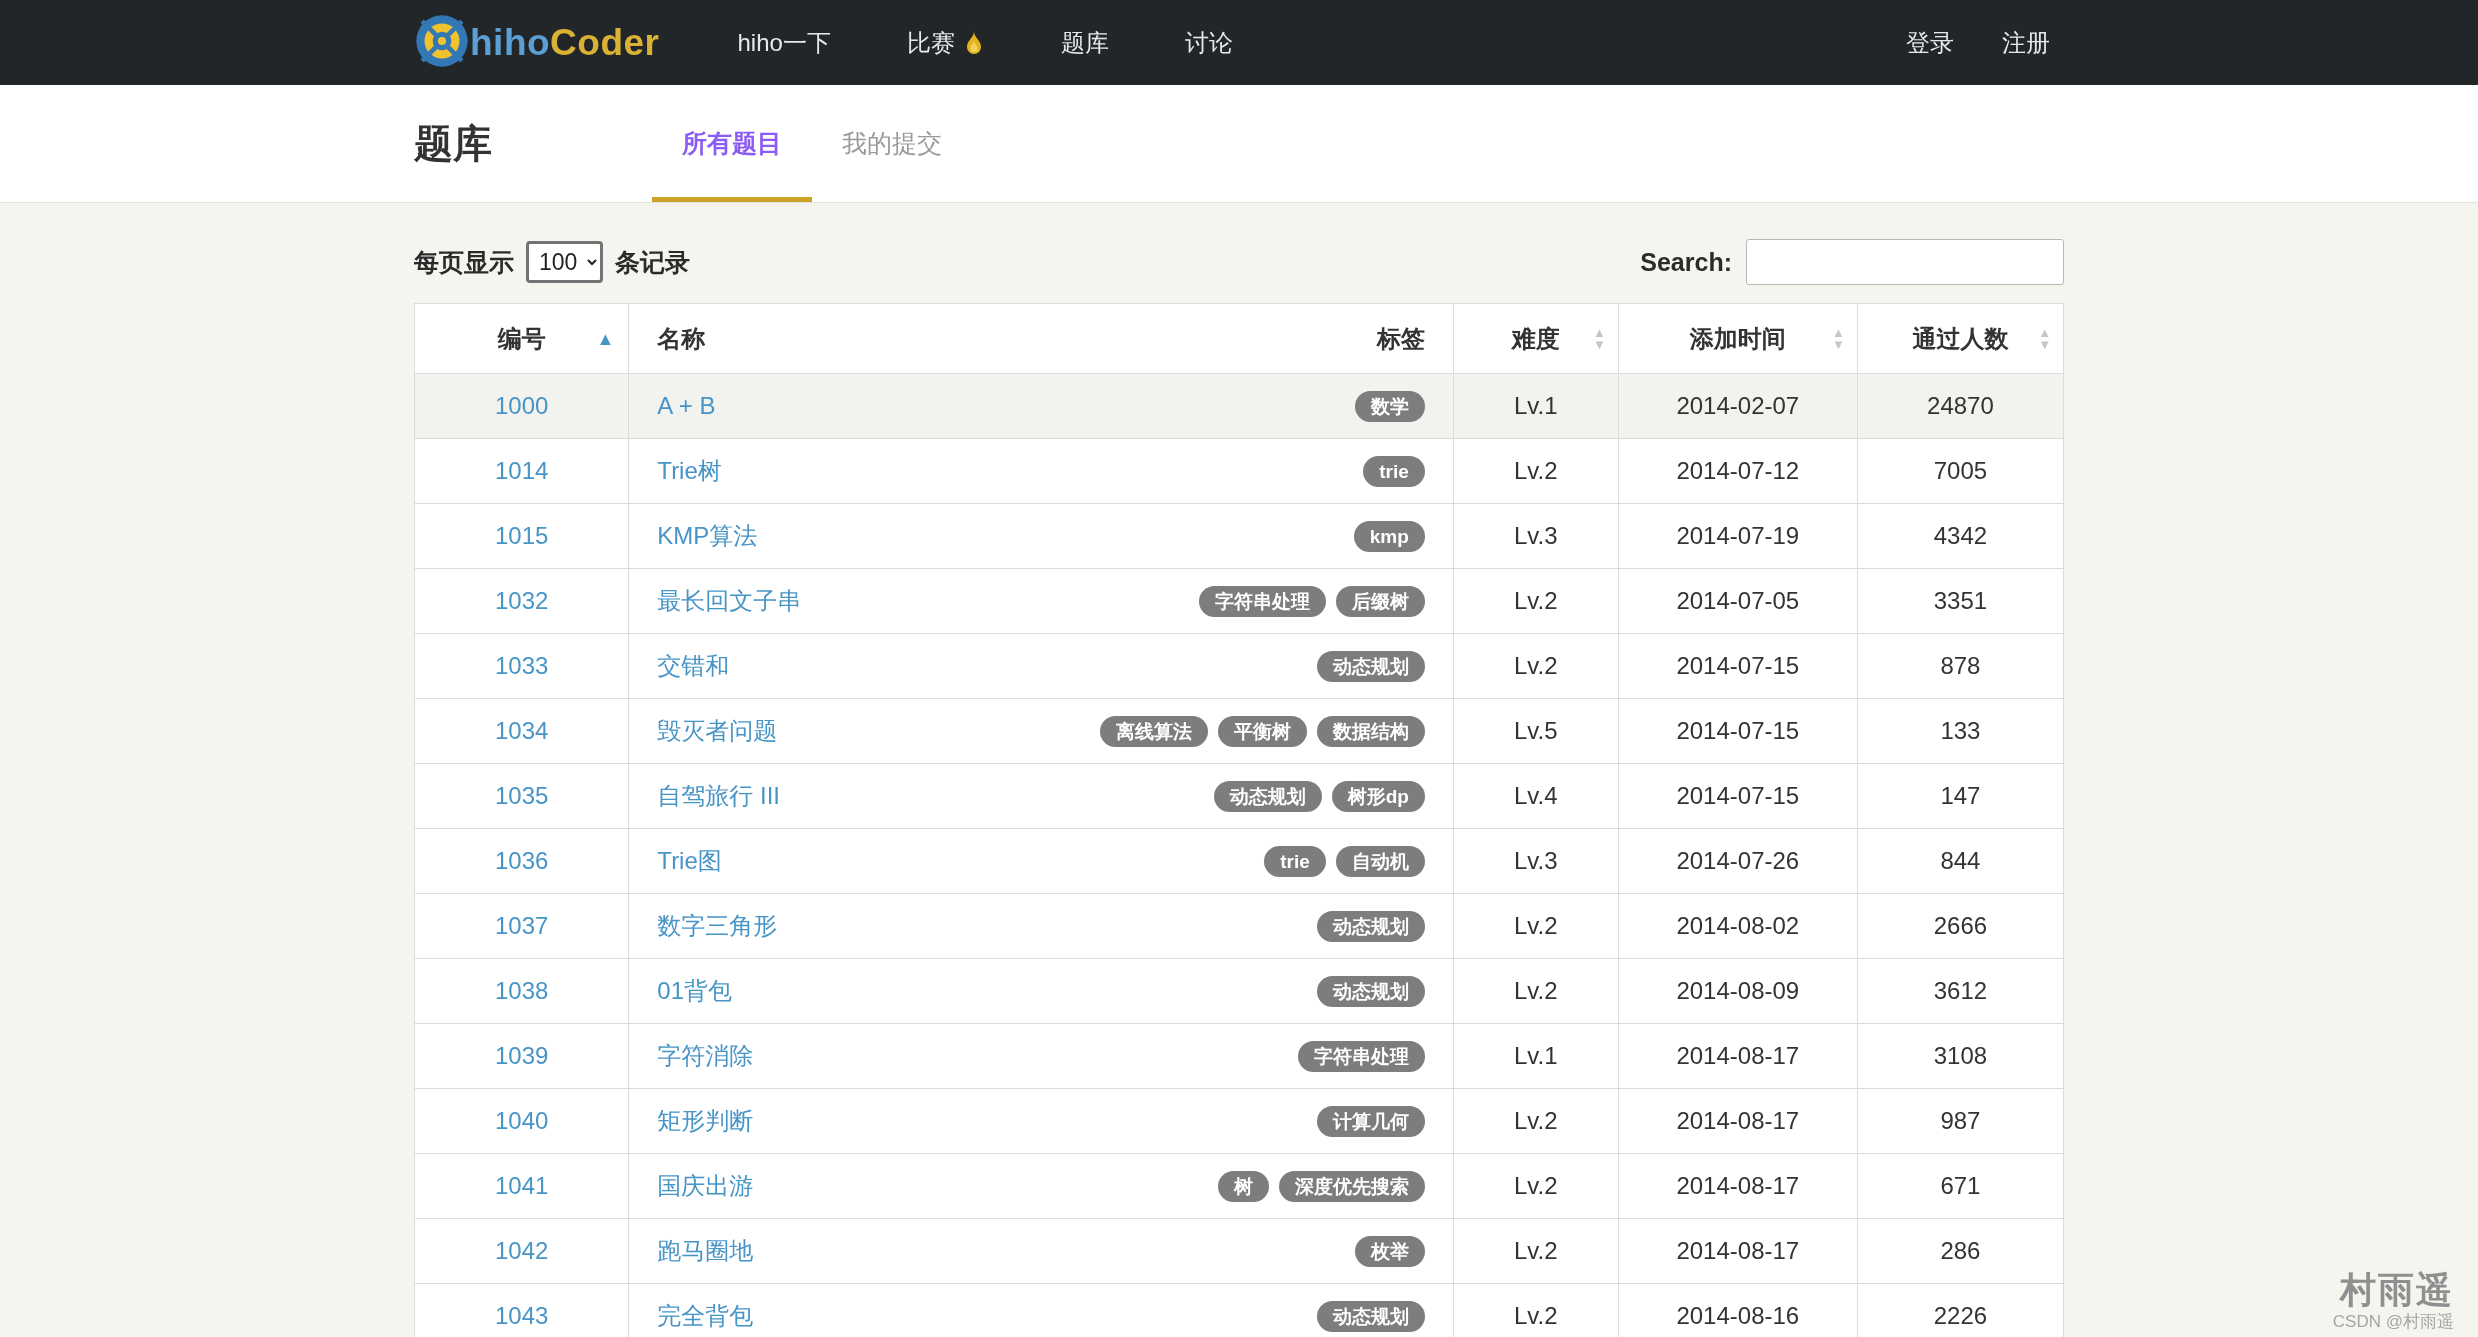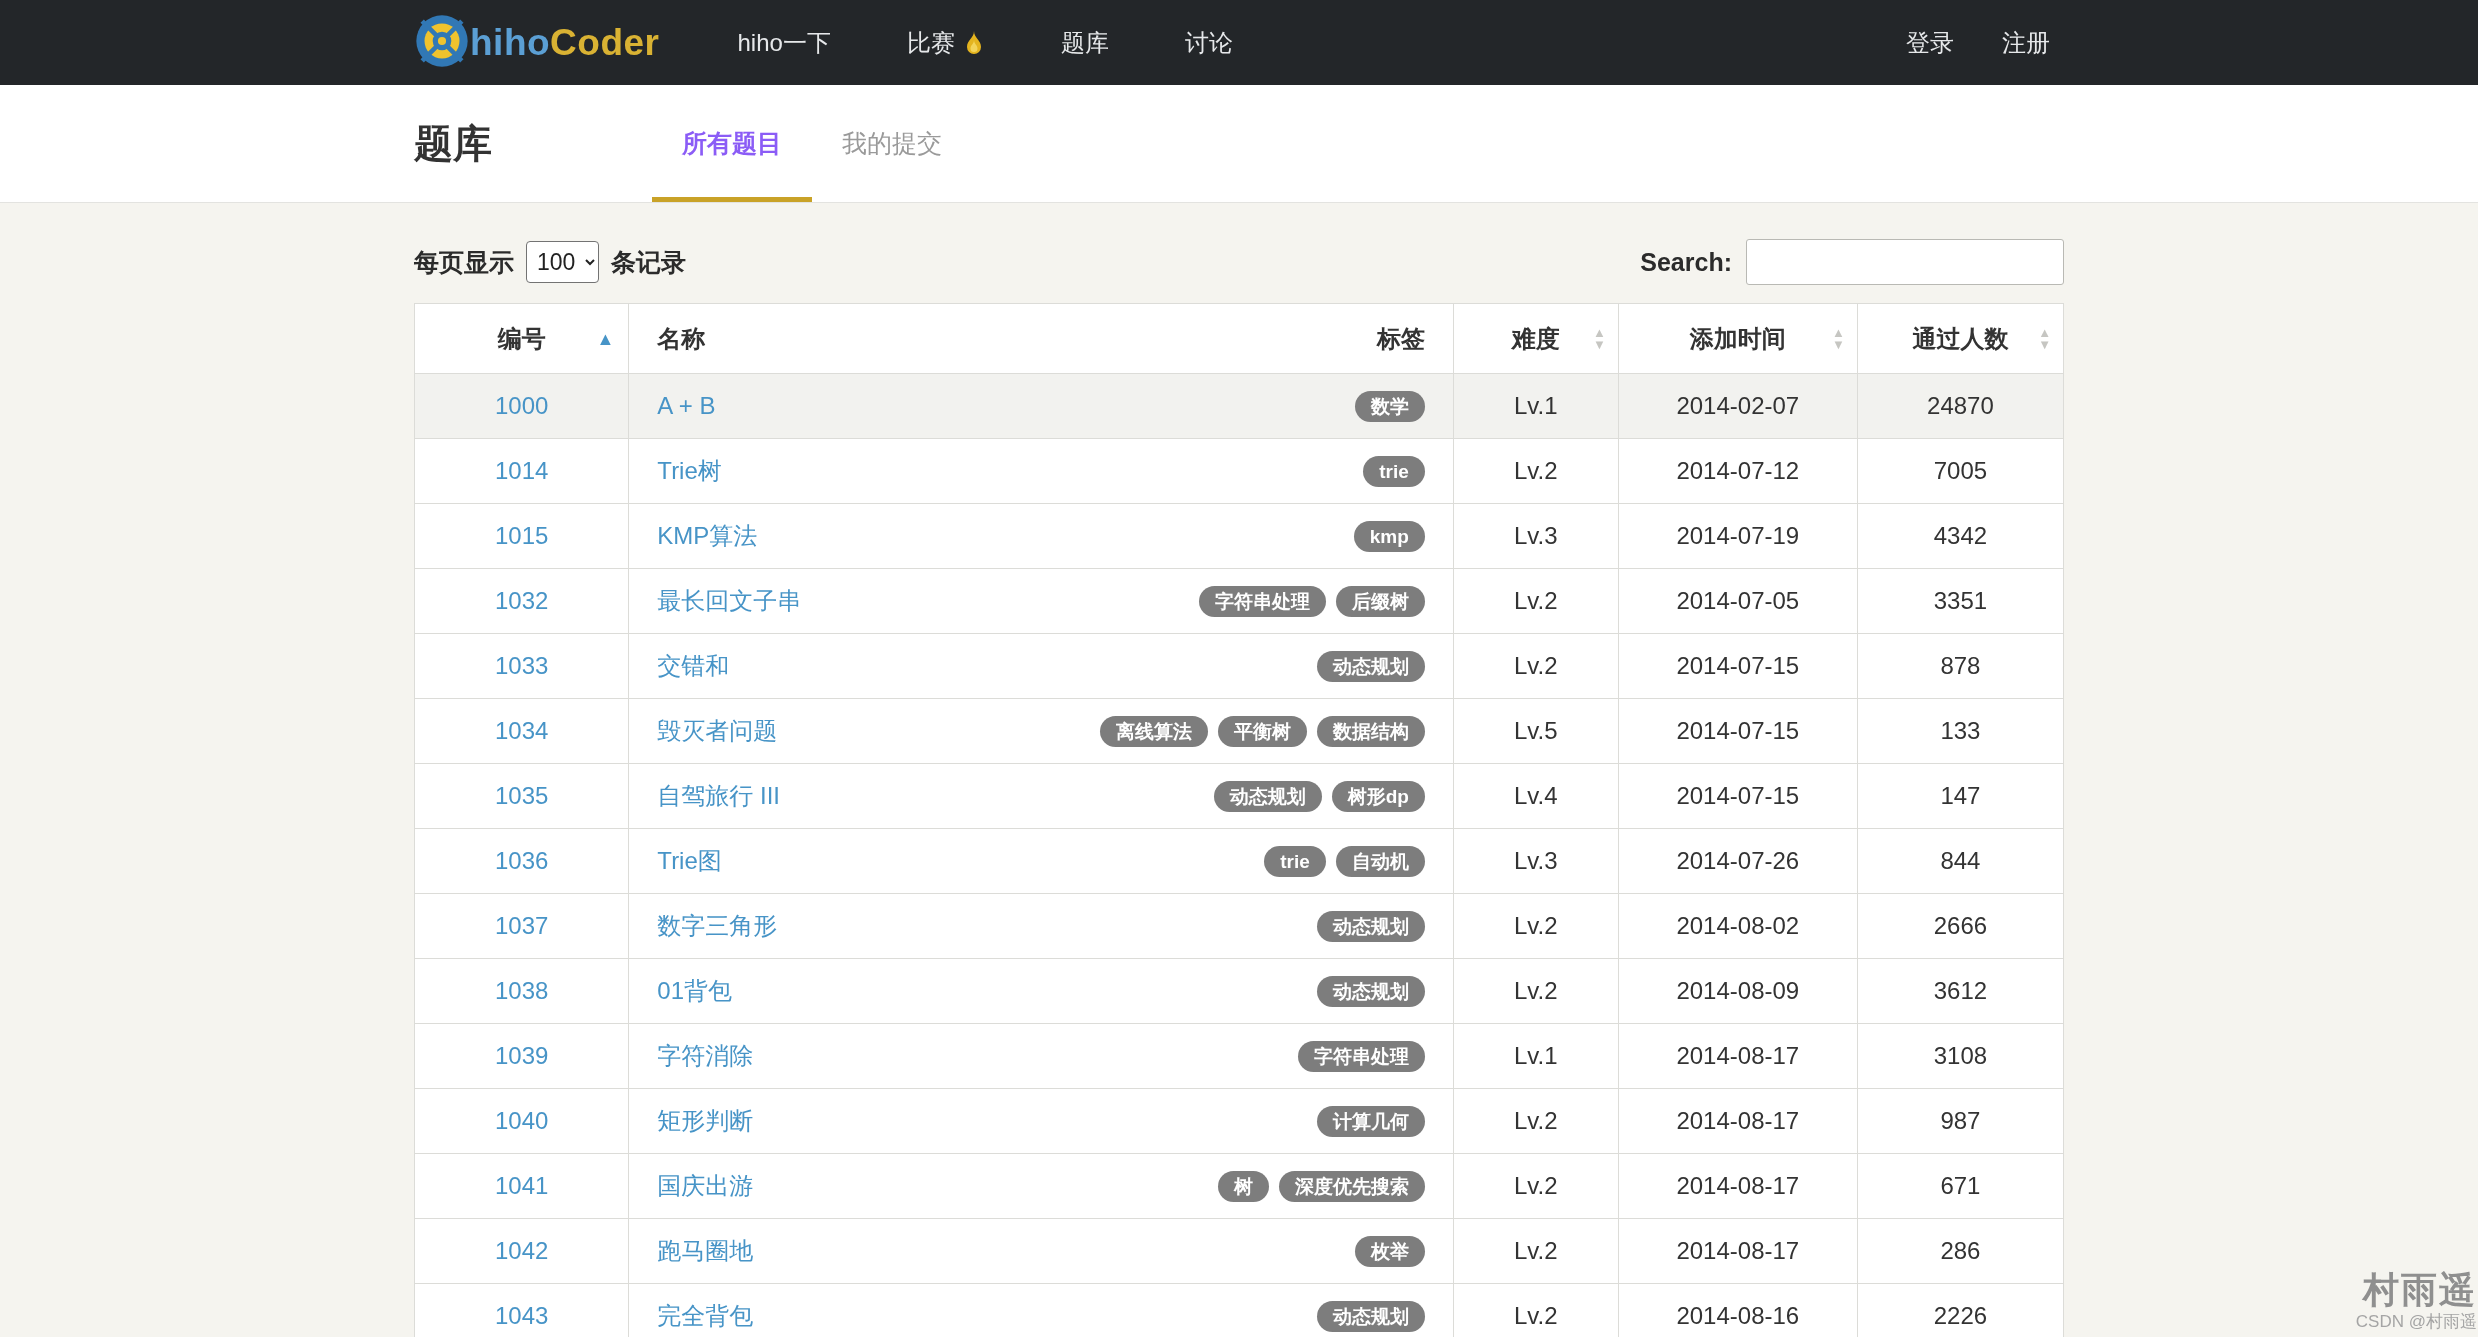--- a/index.html
+++ b/index.html
@@ -47,21 +47,21 @@
 
   
   .toolbar {
     display:flex; align-items:center; justify-content:space-between;
     padding:36px 0 18px;
     font-size:25px; font-weight:bold; color:#2b2b2b;
   }
   .per-page { display:flex; align-items:center; gap:12px; }
   .per-page select {
     font-size:23px; height:42px; padding:0 6px;
-    border:1px solid #737373; border-radius:4px; background:#fff; color:#222;
+    border:3px solid #737373; border-radius:4px; background:#fff; color:#222;
   }
   .search-box { display:flex; align-items:center; gap:14px; }
   .search-box input {
     width:318px; height:46px; border:1px solid #b9b9b4; border-radius:3px;
     background:#fff; font-size:23px; padding:0 12px;
   }
 
   
   table.problems {
     width:100%; border-collapse:collapse; background:#fff;
@@ -88,21 +88,21 @@
     height:100%; padding:0 28px;
   }
   a.plink { color:#4794c7; text-decoration:none; cursor:pointer; }
   .tags { display:flex; gap:10px; }
   .tag {
     background:#7d7d7d; color:#fff; font-size:19px; font-weight:bold;
     line-height:31px; padding:0 16px; border-radius:16px; white-space:nowrap;
   }
 
   
-  .watermark { position:absolute; right:1px; bottom:4px; text-align:right; }
+  .watermark { position:absolute; right:24px; bottom:4px; text-align:right; }
   .wm-name { font-size:36px; font-weight:900; color:#8f8f8f; letter-spacing:2px; line-height:36px; }
   .wm-credit { font-size:17px; color:#a5a5a5; margin-top:2px; }
 </style>
 </head>
 <body>
 
 <nav class="navbar">
   <div class="container nav-inner">
     <a class="brand">
       <span>

